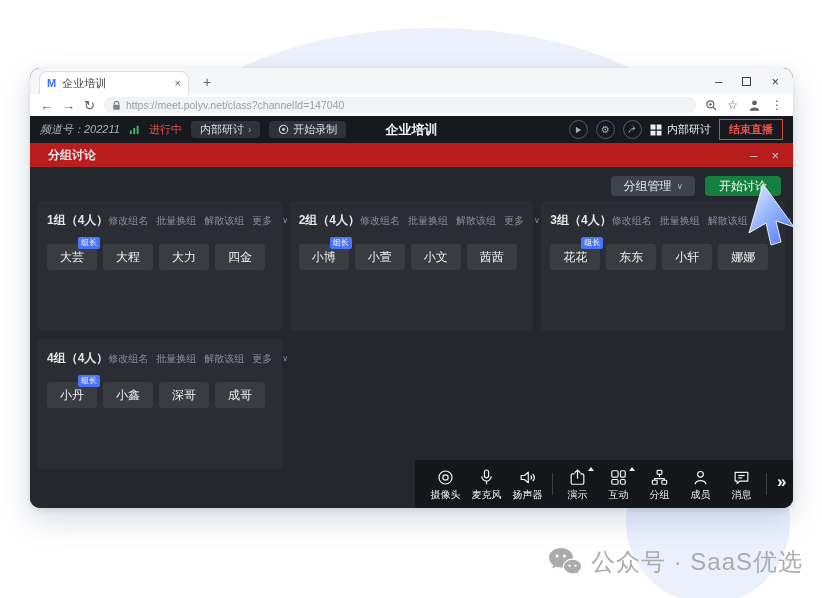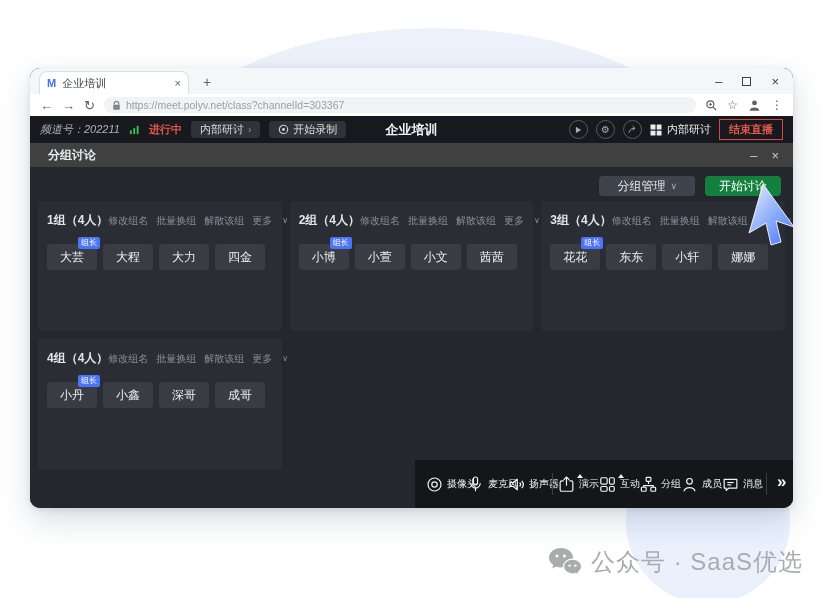--- a/index.html
+++ b/index.html
@@ -29,54 +29,54 @@
   .nav-ic { font-size:13px; color:#5f6368; line-height:1; }
   .urlpill { flex:1; height:16px; background:#f1f3f4; border-radius:9px; display:flex; align-items:center; padding:0 8px; gap:5px; overflow:hidden; }
   .url-text { font-size:10.5px; color:#9aa0a6; white-space:nowrap; }
   .addr-right { display:flex; align-items:center; gap:9px; }
   .star { font-size:12px; color:#5f6368; }
   .dots { font-size:12px; color:#5f6368; }
 
   
   .topbar { height:27px; background:#17191e; display:flex; align-items:center; padding:0 10px; gap:9px; position:relative; }
   .chan { font-size:11px; color:#aeb3bb;font-style:italic; }
-  .status { font-size:11px; color:#e0564b;font-weight:bold; }
+  .status { font-size:11px; color:#e0564b; }
   .tb-btn { background:#303239; border-radius:4px; padding:3px 9px; font-size:11px; color:#dcdee3; display:flex; align-items:center; gap:4px; line-height:1; }
   .tb-btn .chev { color:#8e939b; font-size:10px; }
   .main-title { position:absolute; left:50%; transform:translateX(-50%); font-size:13px; font-weight:bold; color:#f2f3f6; }
   .topbar-right { margin-left:auto; display:flex; align-items:center; gap:8px; }
   .circle-btn { width:19px; height:19px; border:1px solid #555962; border-radius:50%; display:flex; align-items:center; justify-content:center; color:#a6abb4; font-size:10px; line-height:1; }
   .layout-btn { display:flex; align-items:center; gap:5px; color:#e9ebef; font-size:11px; }
   .end-btn { border:1px solid #d64a41; color:#e2574d; border-radius:0; padding:2px 9px; font-size:11px; font-weight:bold; }
 
   
-  .panel-header { height:24px; background:#404040; display:flex; align-items:center; padding:0 14px 0 18px; }
+  .panel-header { height:24px; background:#b91c1c; display:flex; align-items:center; padding:0 14px 0 18px; }
   .panel-title { font-size:12px; font-weight:bold; color:#e8eaee; }
   .panel-win { margin-left:auto; display:flex; align-items:center; gap:14px; color:#c9ccd3; font-size:13px; line-height:1; }
   .panel-body { position:relative; height:341px; background:#25272e; }
 
   .panel-actions { position:absolute; top:9px; right:12px; display:flex; gap:10px; z-index:3; }
-  .manage-btn { background:#3f434c; border-radius:4px; padding:4px 18px; font-size:12px; color:#e6e8ec; display:flex; align-items:center; gap:5px; line-height:1; }
+  .manage-btn { background:#3f434c; border-radius:4px; padding:4px 12px; font-size:12px; color:#e6e8ec; display:flex; align-items:center; gap:5px; line-height:1; }
   .manage-btn .chev { font-size:9px; color:#aab0b8; }
   .start-btn { background:#15803d; border-radius:4px; padding:4px 14px; font-size:12px; color:#ffffff; line-height:1; display:flex; align-items:center; }
 
   .cards { position:absolute; top:34px; left:8px; right:8px; display:flex; flex-wrap:wrap; gap:8px; align-content:flex-start; }
   .card { width:calc((100% - 16px)/3); height:130px; background:#2b2d35; border-radius:4px; padding:11px 9px; }
   .card-head { display:flex; align-items:center; justify-content:space-between; }
   .g-name { font-size:12px; font-weight:bold; color:#e3e5ea; white-space:nowrap; }
   .g-actions { display:flex; gap:8px; font-size:10px; color:#8a8e97; white-space:nowrap; }
   .g-actions .more { display:flex; align-items:center; gap:10px; }
   .g-actions .chev { font-size:8px; }
   .chips { margin-top:15px; display:flex; gap:6px; }
   .chip { position:relative; width:50px; height:26px; background:#3a3c44; border-radius:3px; display:flex; align-items:center; justify-content:center; font-size:12px; color:#eceef2; }
   .badge { position:absolute; top:-7px; right:-3px; background:#4b74f6; color:#fff; font-size:8px; padding:1px 3px; border-radius:2px; line-height:1.2; }
 
   
   .toolbar { position:absolute; left:385px; right:0; bottom:0; height:48px; background:#14161a; border-radius:0 0 9px 0; display:flex; align-items:center; padding:0 4px 0 10px; z-index:2; }
-  .tool-item { width:41px; flex:none; display:flex; flex-direction:row; align-items:center; gap:3px; color:#eef0f3; }
+  .tool-item { width:41px; flex:none; display:flex; flex-direction:column; align-items:center; gap:3px; color:#eef0f3; }
   .tool-item .lbl { font-size:10px; line-height:1; white-space:nowrap; }
   .tool-item .ic { position:relative; height:19px; display:flex; align-items:center; }
   .tri { position:absolute; top:-1px; right:-7px; width:0; height:0; border-left:3px solid transparent; border-right:3px solid transparent; border-bottom:4px solid #eef0f3; }
   .tdiv { width:1px; height:22px; background:#3a3d44; margin:0 4px; flex:none; }
   .expand { font-size:17px; font-weight:bold; color:#ffffff; margin:0 5px 4px 6px; }
 
   
   .cursor { position:absolute; left:718px; top:17px; z-index:5; }
 
   
@@ -112,21 +112,21 @@
       <span class="nav-ic">←</span>
       <span class="nav-ic">→</span>
       <span class="nav-ic">↻</span>
       <div class="urlpill">
         <span>
           <svg width="9" height="11" viewBox="0 0 12 14">
               <path d="M3 6V4.5a3 3 0 0 1 6 0V6" fill="none" stroke="#80868b" stroke-width="1.6"></path>
               <rect x="1.6" y="6" width="8.8" height="6.5" rx="1.2" fill="#80868b"></rect>
             </svg>
         </span>
-        <span class="url-text">https://meet.polyv.net/class?channelId=303367</span>
+        <span class="url-text">https://meet.polyv.net/class?channelId=147040</span>
       </div>
       <div class="addr-right">
         <span>
           <svg width="13" height="13" viewBox="0 0 16 16">
               <circle cx="6.6" cy="6.6" r="4.3" fill="none" stroke="#5f6368" stroke-width="1.4"></circle>
               <line x1="10" y1="10" x2="13.6" y2="13.6" stroke="#5f6368" stroke-width="1.5"></line>
               <line x1="4.6" y1="6.6" x2="8.6" y2="6.6" stroke="#5f6368" stroke-width="1.2"></line>
               <line x1="6.6" y1="4.6" x2="6.6" y2="8.6" stroke="#5f6368" stroke-width="1.2"></line>
             </svg>
         </span>

